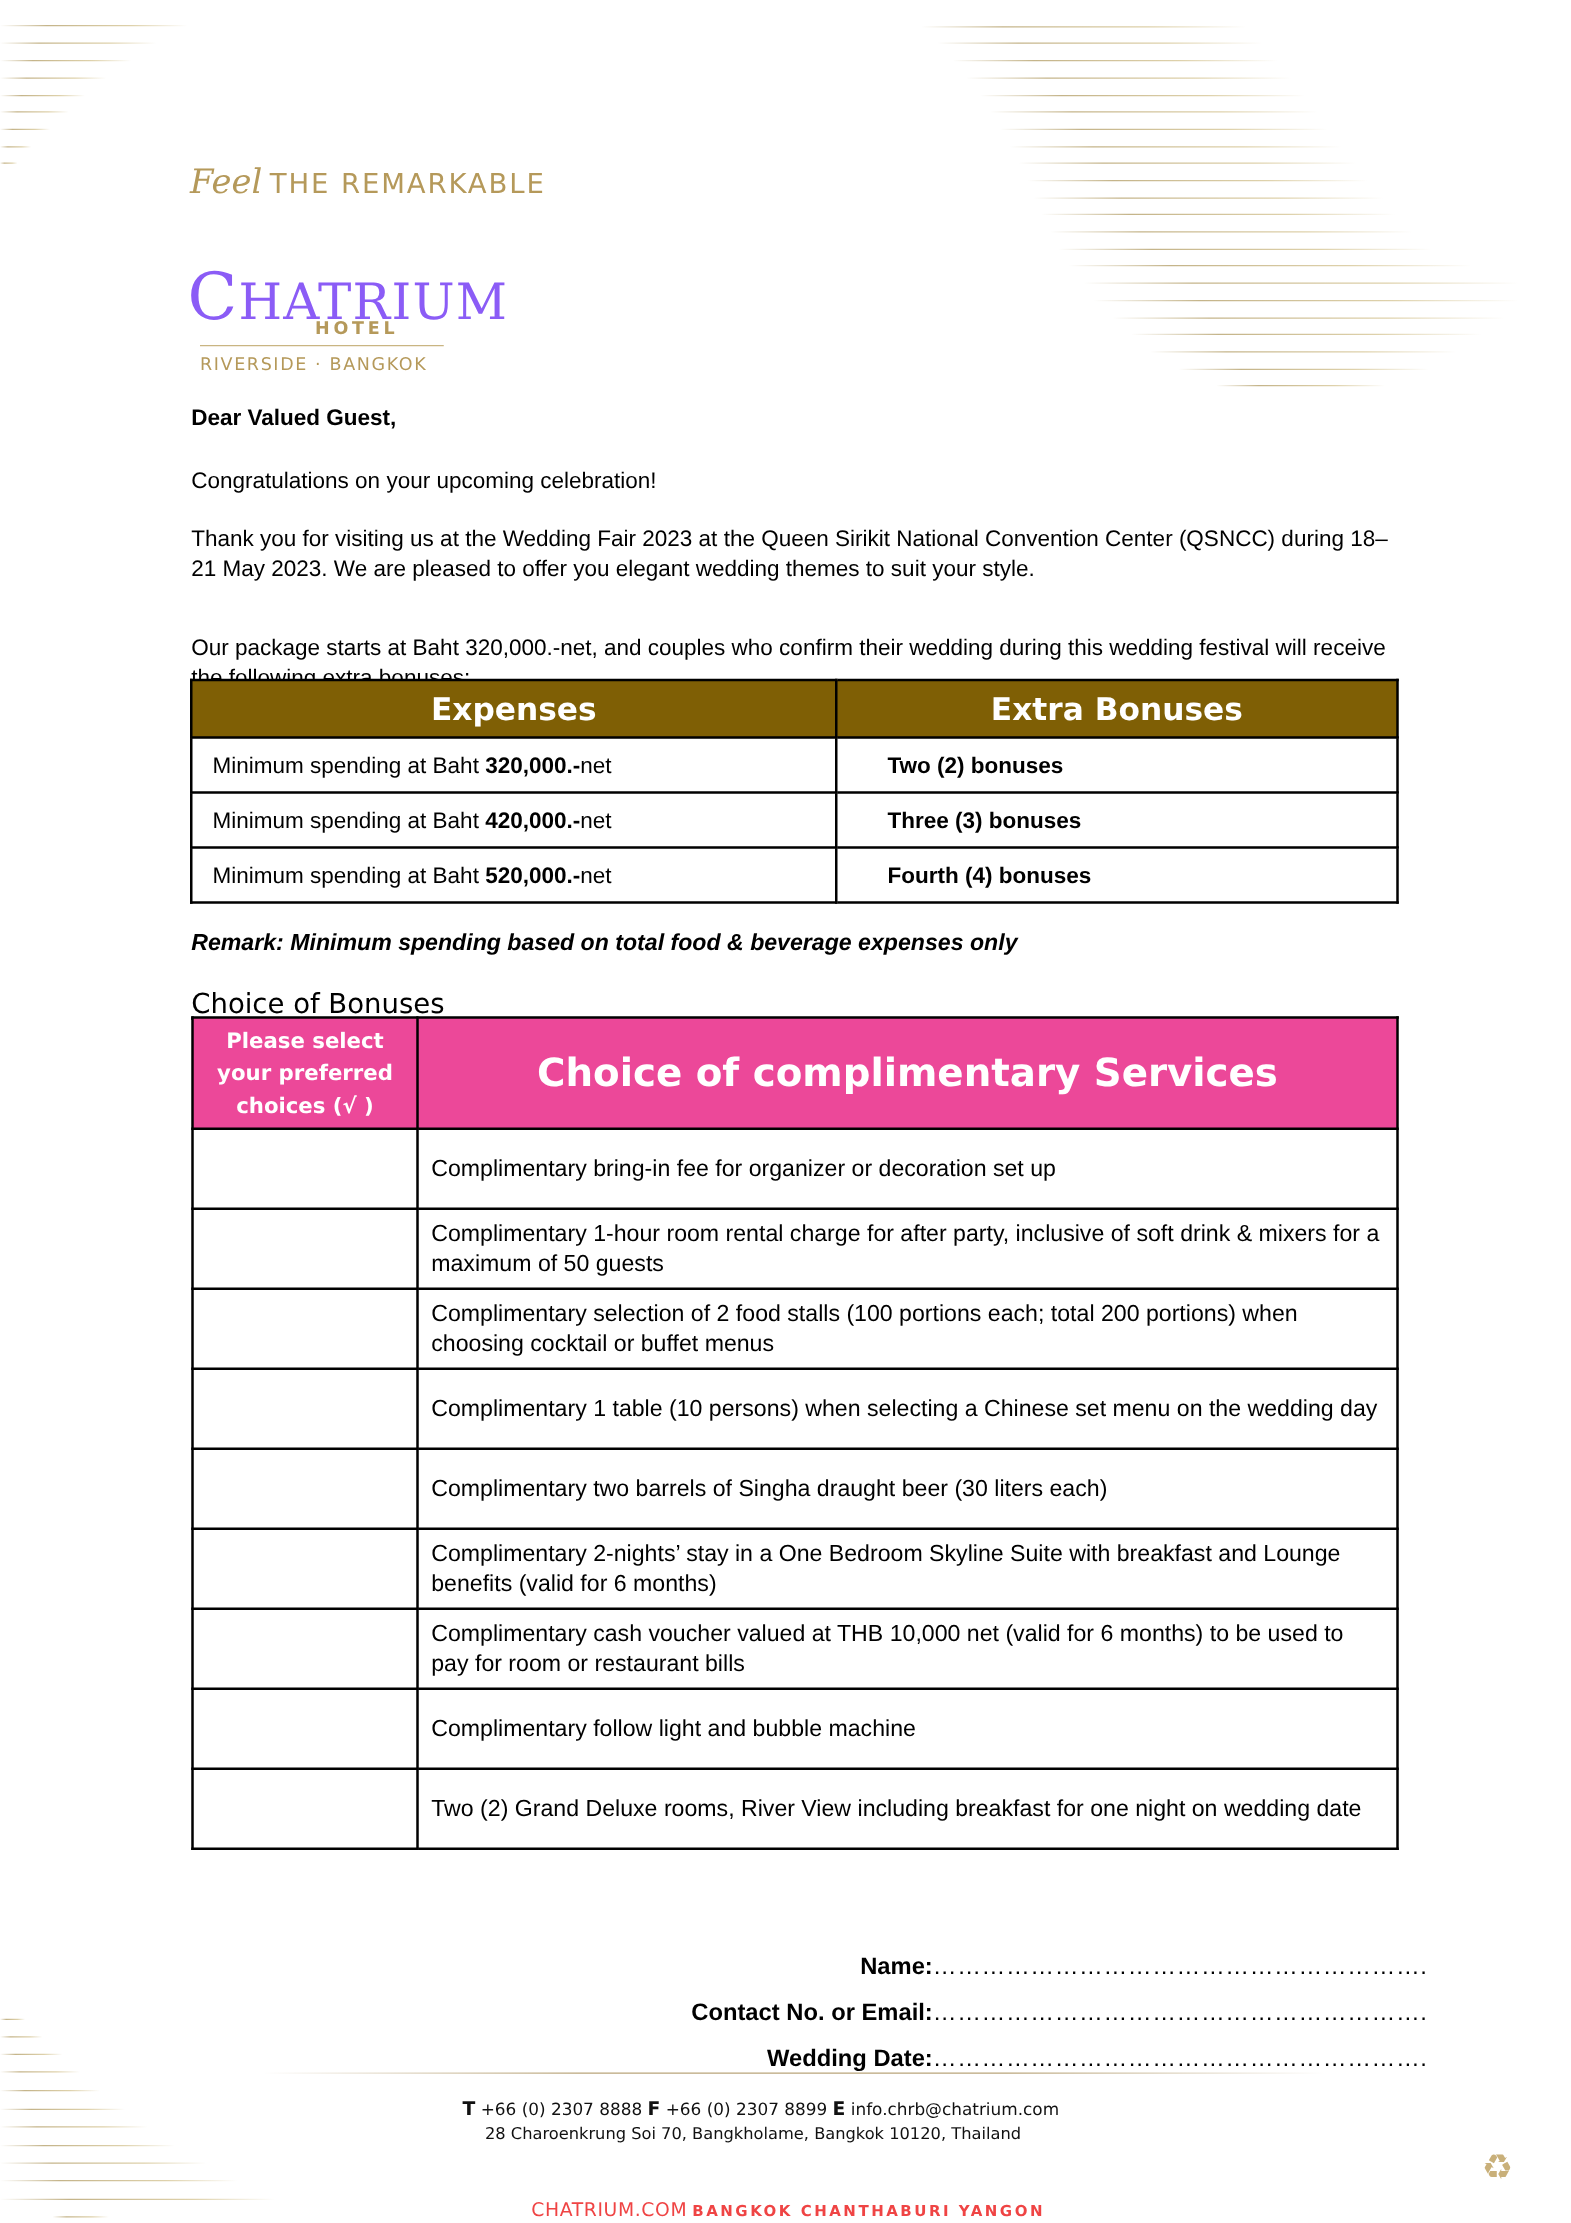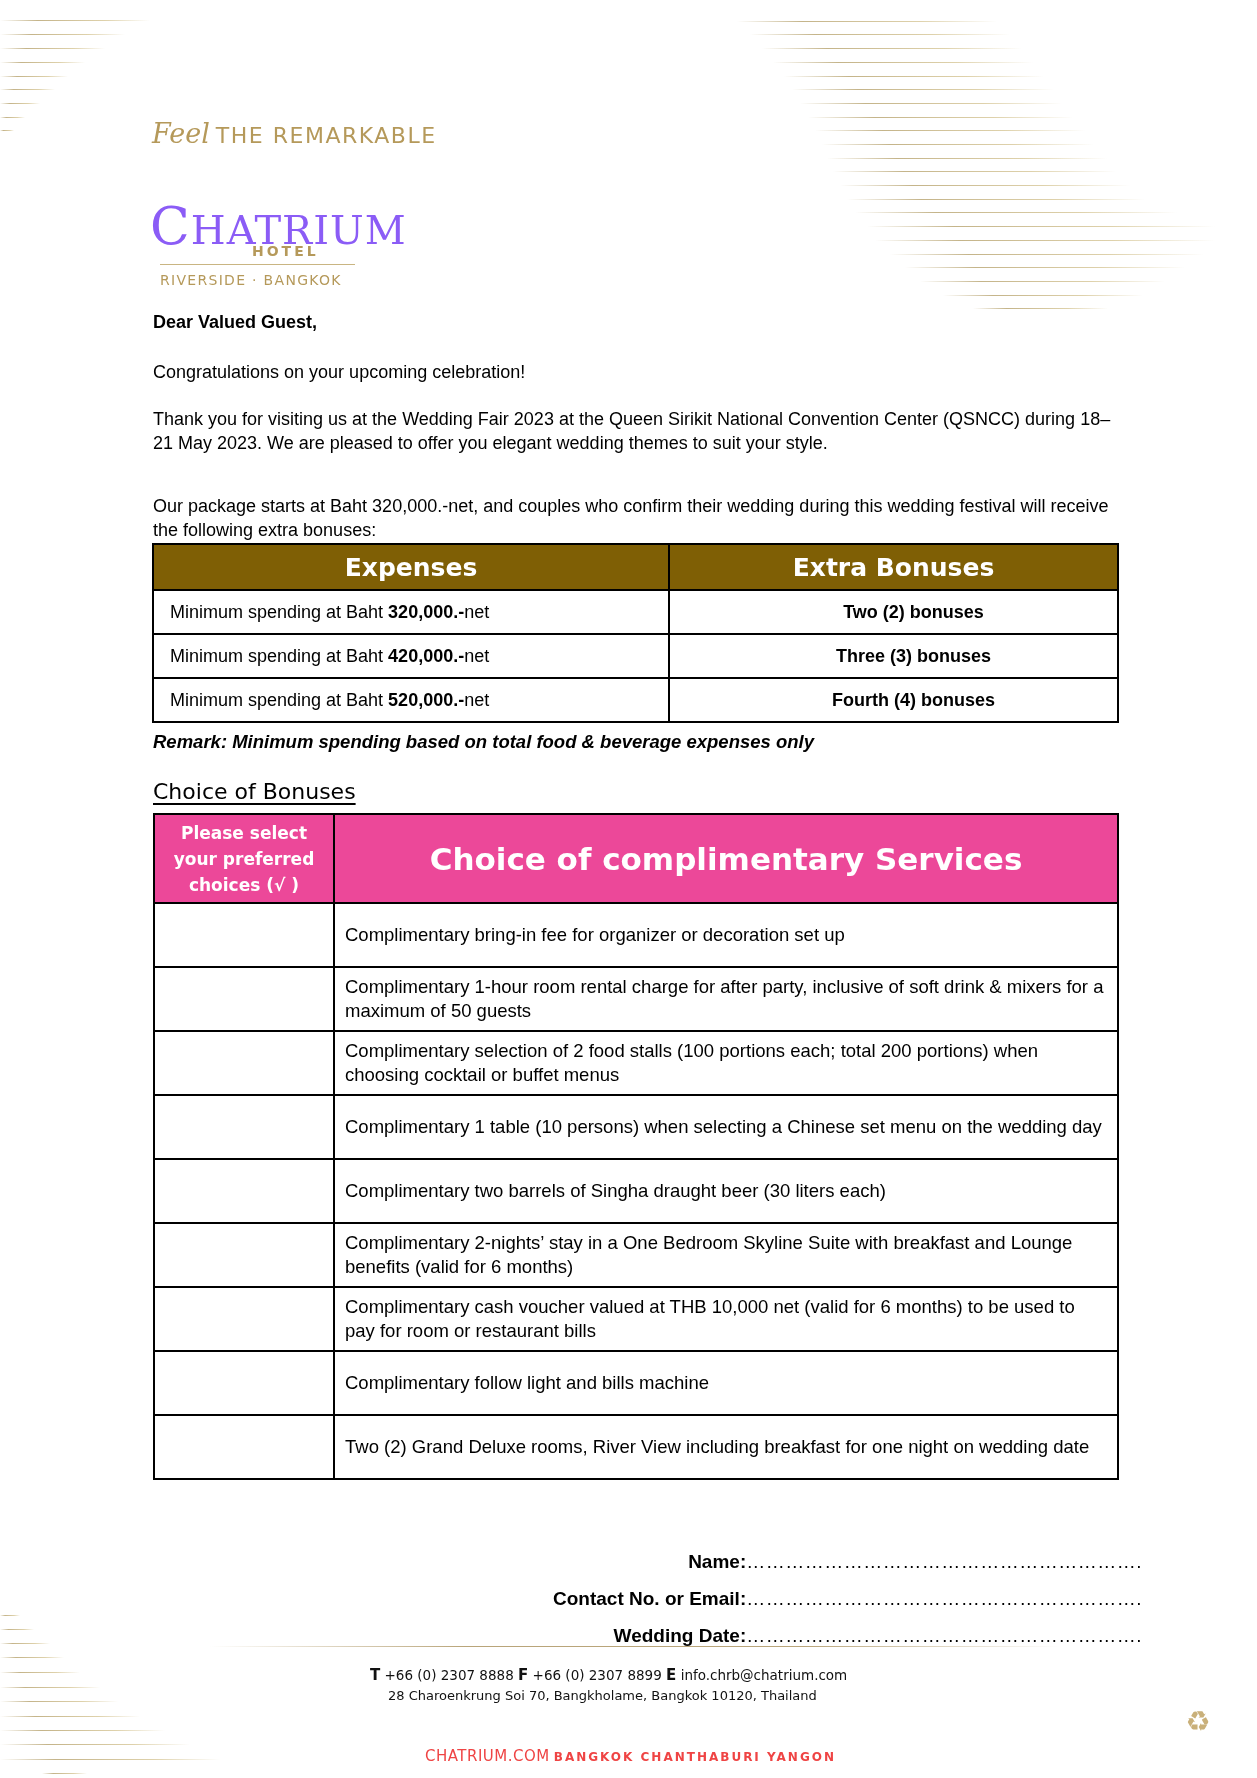--- a/index.html
+++ b/index.html
@@ -1,36 +1,36 @@
 <!DOCTYPE html>
 <html><head>
 <meta charset="utf-8">
 <style>
   html, body { margin:0; padding:0; background:#fff; }
   body { width:1257px; height:1778px; position:relative; overflow:hidden;
          font-family:"Liberation Sans", sans-serif; color:#000; }
-  .abs { position:absolute; }
+  .abs { position:absolute;margin-top:12px; }
   
   .deco-line { position:absolute; height:1px;
     background:linear-gradient(90deg, rgba(201,184,140,0) 0%, rgba(190,172,125,0.9) 25%, rgba(214,198,150,0.8) 70%, rgba(201,184,140,0) 100%); }
   .tagline { left:152px; top:118px; font-family:"DejaVu Sans", sans-serif; font-size:22px; letter-spacing:1.5px; color:#b5995a; }
   .tagline .script { font-family:"DejaVu Serif", serif; font-style:italic; font-size:27px; letter-spacing:0; margin-right:6px; }
   .logo-name { left:150px; top:196px; font-family:"DejaVu Serif", serif; font-size:40px; color:#8b5cf6; letter-spacing:1px; }
   .logo-name .big { font-size:52px; }
   .logo-hotel { left:252px; top:243px; font-family:"DejaVu Sans", sans-serif; font-weight:bold; font-size:14px; letter-spacing:3px; color:#b5995a; }
   .logo-rule { left:160px; top:264px; width:195px; height:1px; background:#c9b582; }
   .logo-sub { left:160px; top:272px; font-family:"DejaVu Sans", sans-serif; font-size:14px; letter-spacing:1.3px; color:#b5995a; }
   .para { left:153px; width:960px; font-size:18px; line-height:24px; }
   .bold { font-weight:bold; }
   table { border-collapse:collapse; position:absolute; }
   .t1 { left:152px; top:543px; width:967px; }
   .t1 td, .t1 th { border:2px solid #000; }
   .t1 th { background:#7f5f05; color:#fff; height:44px; font-family:"DejaVu Sans", sans-serif; font-size:25px; font-weight:bold; padding:0; }
   .t1 td { height:42px; font-size:18px; padding:0 0 0 16px; }
-  .t1 td.c2 { text-align:center; font-weight:bold; padding:0 0 0 40px; }
+  .t1 td.c2 { font-weight:bold; padding:0 0 0 40px; }
   .remark { left:153px; top:731px; font-size:18.5px; font-weight:bold; font-style:italic; }
   .sec-title { left:153px; top:779px; font-family:"DejaVu Sans", sans-serif; font-size:22px; text-decoration:underline; text-underline-offset:4px; }
   .t2 { left:153px; top:813px; width:966px; }
   .t2 td, .t2 th { border:2px solid #000; }
   .t2 th { background:#ec4899; color:#fff; font-family:"DejaVu Sans", sans-serif; font-weight:bold; padding:0; }
   .t2 th.sel { width:178px; height:87px; font-size:17px; line-height:26px; }
   .t2 th.svc { font-size:31px; }
   .t2 td { height:58px; font-size:18.5px; line-height:24px; padding:0 8px 0 10px; vertical-align:middle; }
   .t2 td.box { width:160px; padding:0; }
   .t2 td.box input { width:100%; height:56px; border:0; opacity:0; cursor:pointer; margin:0; }
@@ -171,21 +171,21 @@
   <tr>
         <td class="box"><input type="checkbox" style=""></td>
         <td>Complimentary 2-nights’ stay in a One Bedroom Skyline Suite with breakfast and Lounge benefits (valid for 6 months)</td>
       </tr>
   <tr>
         <td class="box"><input type="checkbox" style=""></td>
         <td>Complimentary cash voucher valued at THB 10,000 net (valid for 6 months) to be used to pay for room or restaurant bills</td>
       </tr>
   <tr>
         <td class="box"><input type="checkbox" style=""></td>
-        <td>Complimentary follow light and bills machine</td>
+        <td>Complimentary follow light and bubble machine</td>
       </tr>
   <tr>
         <td class="box"><input type="checkbox" style=""></td>
         <td>Two (2) Grand Deluxe rooms, River View including breakfast for one night on wedding date</td>
       </tr>
 </tbody>
   </table>
 
 <div class="abs field" style="top:1551px">
   <span>Name:</span><span class="dots">…………………………………………………….</span>

